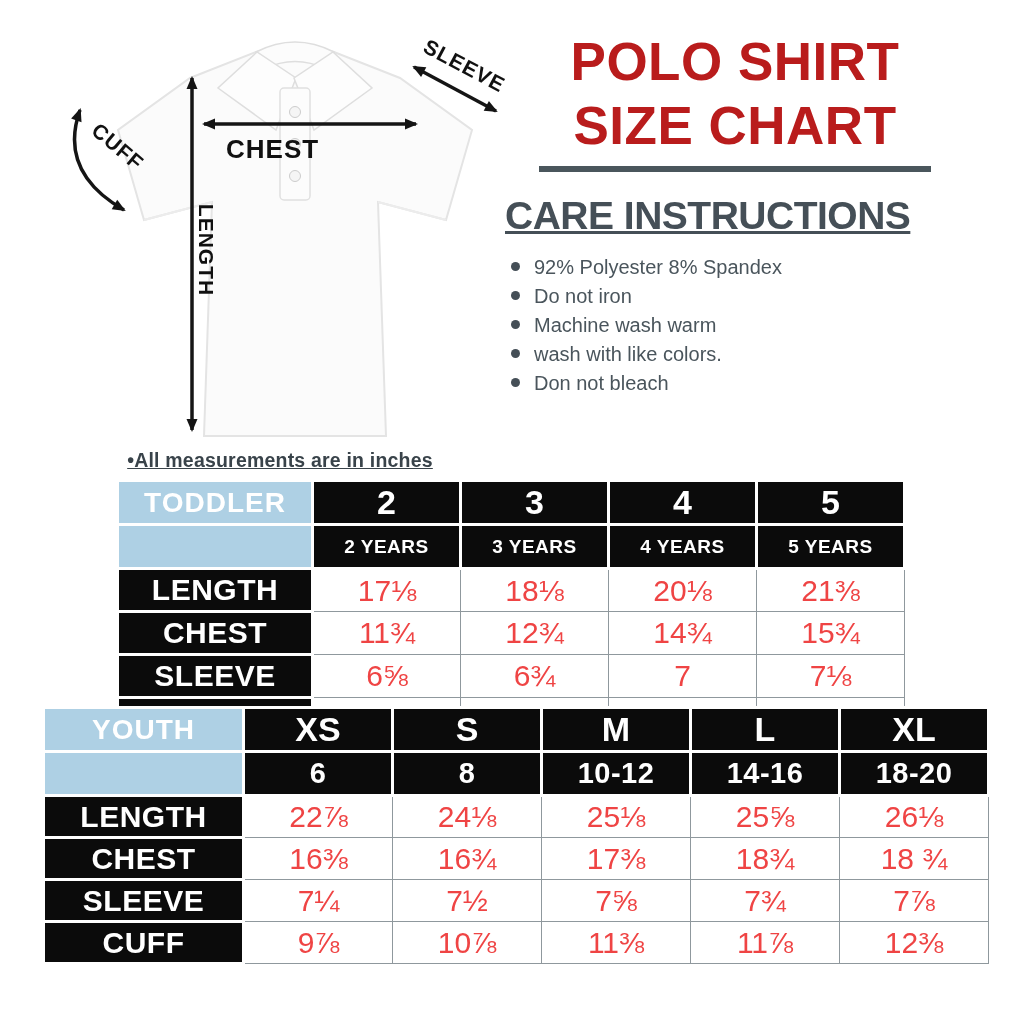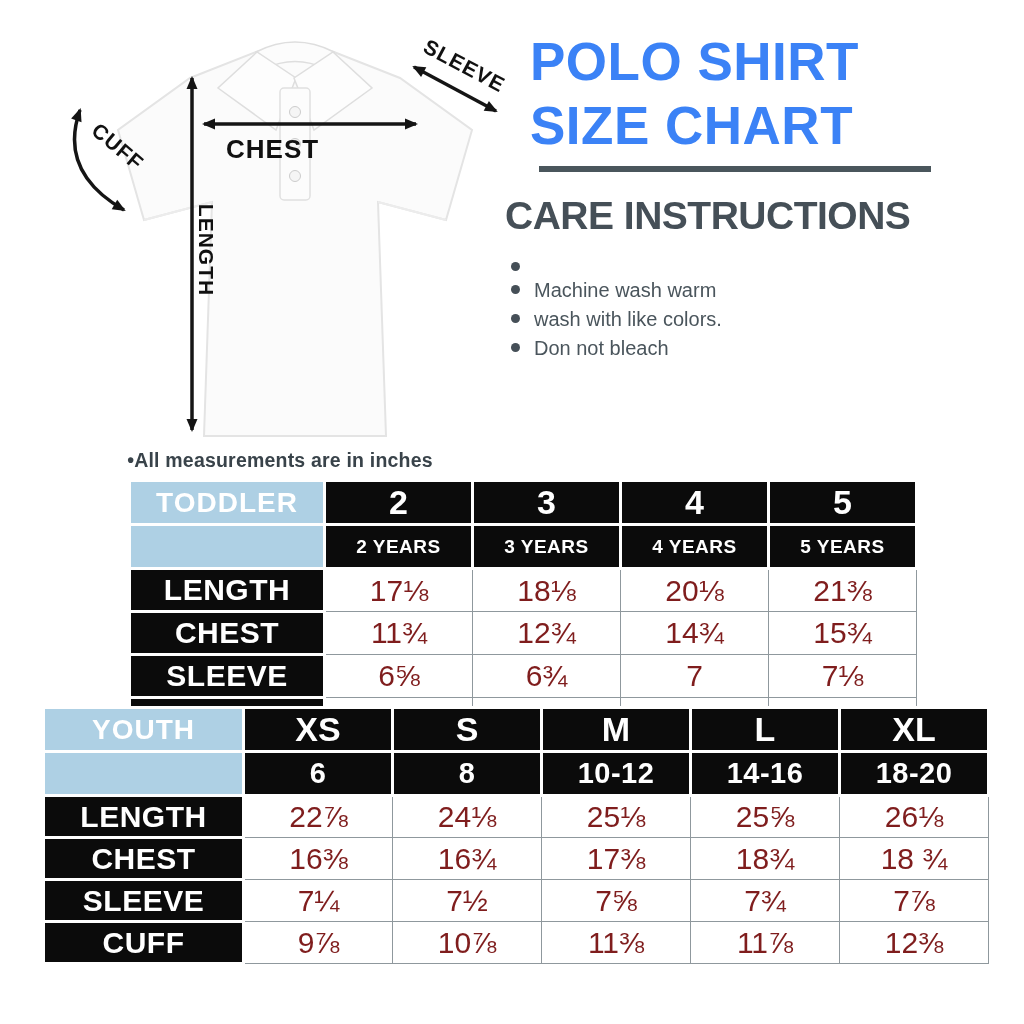--- a/index.html
+++ b/index.html
@@ -3,47 +3,47 @@
 <meta charset="utf-8">
 <style>
   html,body{margin:0;padding:0;background:#ffffff;}
   #page{position:relative;width:1024px;height:1024px;background:#ffffff;overflow:hidden;
         font-family:"Liberation Sans","DejaVu Sans",sans-serif;}
 
   
   .shirt-wrap{position:absolute;left:60px;top:18px;width:460px;height:445px;}
   .shirt-wrap svg{display:block;width:100%;height:100%;}
   .measure-note{position:absolute;left:60px;top:449px;width:440px;text-align:center;
-                font-weight:bold;font-size:19.5px;color:#39434a;letter-spacing:0.2px;}
+                font-weight:bold;font-size:19.5px;color:#39434a;letter-spacing:0.2px;text-decoration:underline;}
 
   
-  .title-block{position:absolute;left:530px;top:30px;width:410px;color:#3b82f6;}
+  .title-block{position:absolute;left:530px;top:30px;width:410px;text-align:center;color:#b91c1c;}
   .title-line{font-size:53px;font-weight:bold;line-height:1.2;letter-spacing:0.5px;white-space:nowrap;}
   .title-rule{width:392px;height:6px;background:#4a565c;margin:9px auto 0 auto;}
   .care-heading{position:absolute;left:505px;top:194px;font-size:39px;font-weight:bold;
-                color:#454f57;letter-spacing:-0.5px;white-space:nowrap;}
+                color:#454f57;letter-spacing:-0.5px;white-space:nowrap;text-decoration:underline;}
   .care-list{position:absolute;left:511px;top:257px;width:470px;list-style:none;margin:0;padding:0;}
   .care-list li{display:flex;align-items:flex-start;margin-bottom:9px;font-size:20px;
                 line-height:20px;color:#4a555c;}
   .dot{width:9px;height:9px;border-radius:50%;background:#454f57;margin:5px 14px 0 0;flex:none;}
 
   
   table{border-collapse:collapse;table-layout:fixed;}
   td{padding:0;text-align:center;vertical-align:middle;border:1px solid #8f989d;
      font-family:"Liberation Sans","DejaVu Sans",sans-serif;}
   td.blue{background:#aed0e4;color:#ffffff;font-weight:bold;border:3px solid #ffffff;}
   td.black{background:#0b0b0b;color:#ffffff;font-weight:bold;border:3px solid #ffffff;}
-  td.val{background:#ffffff;color:#7f1d1d;font-size:30px;}
+  td.val{background:#ffffff;color:#ef4444;font-size:30px;}
   .group-cell{font-size:28px;letter-spacing:1px;}
   .size-cell{font-size:34px;}
   .age-cell{font-size:19px;letter-spacing:0.5px;}
   .age-lg{font-size:29px;}
   .rowlab{font-size:30px;letter-spacing:0.5px;}
 
-  #toddler-table{position:absolute;left:128px;top:479px;}
+  #toddler-table{position:absolute;left:116px;top:479px;}
   #toddler-table td{height:40px;}
   #toddler-table tr.hrow td{height:41px;}
   #toddler-table .c0{width:192px;} #toddler-table .cd{width:145px;}
 
   #youth-table{position:absolute;left:42px;top:706px;}
   #youth-table td{height:39px;}
   #youth-table tr.hrow td{height:41px;}
   #youth-table .c0{width:197px;} #youth-table .cd{width:146px;}
 </style>
 </head>
@@ -94,20 +94,25 @@
     <div class="title-line">POLO SHIRT</div>
     <div class="title-line">SIZE CHART</div>
     <div class="title-rule"></div>
   </div>
 
   <div class="care-heading">CARE INSTRUCTIONS</div>
 
   <ul class="care-list">
     <li>
         <span class="dot"></span>
+        <span>92% Polyester 8% Spandex</span>
+      </li>
+    <li>
+        <span class="dot"></span>
+        <span>Do not iron</span>
       </li>
     <li>
         <span class="dot"></span>
         <span>Machine wash warm</span>
       </li>
     <li>
         <span class="dot"></span>
         <span>wash with like colors.</span>
       </li>
     <li>

